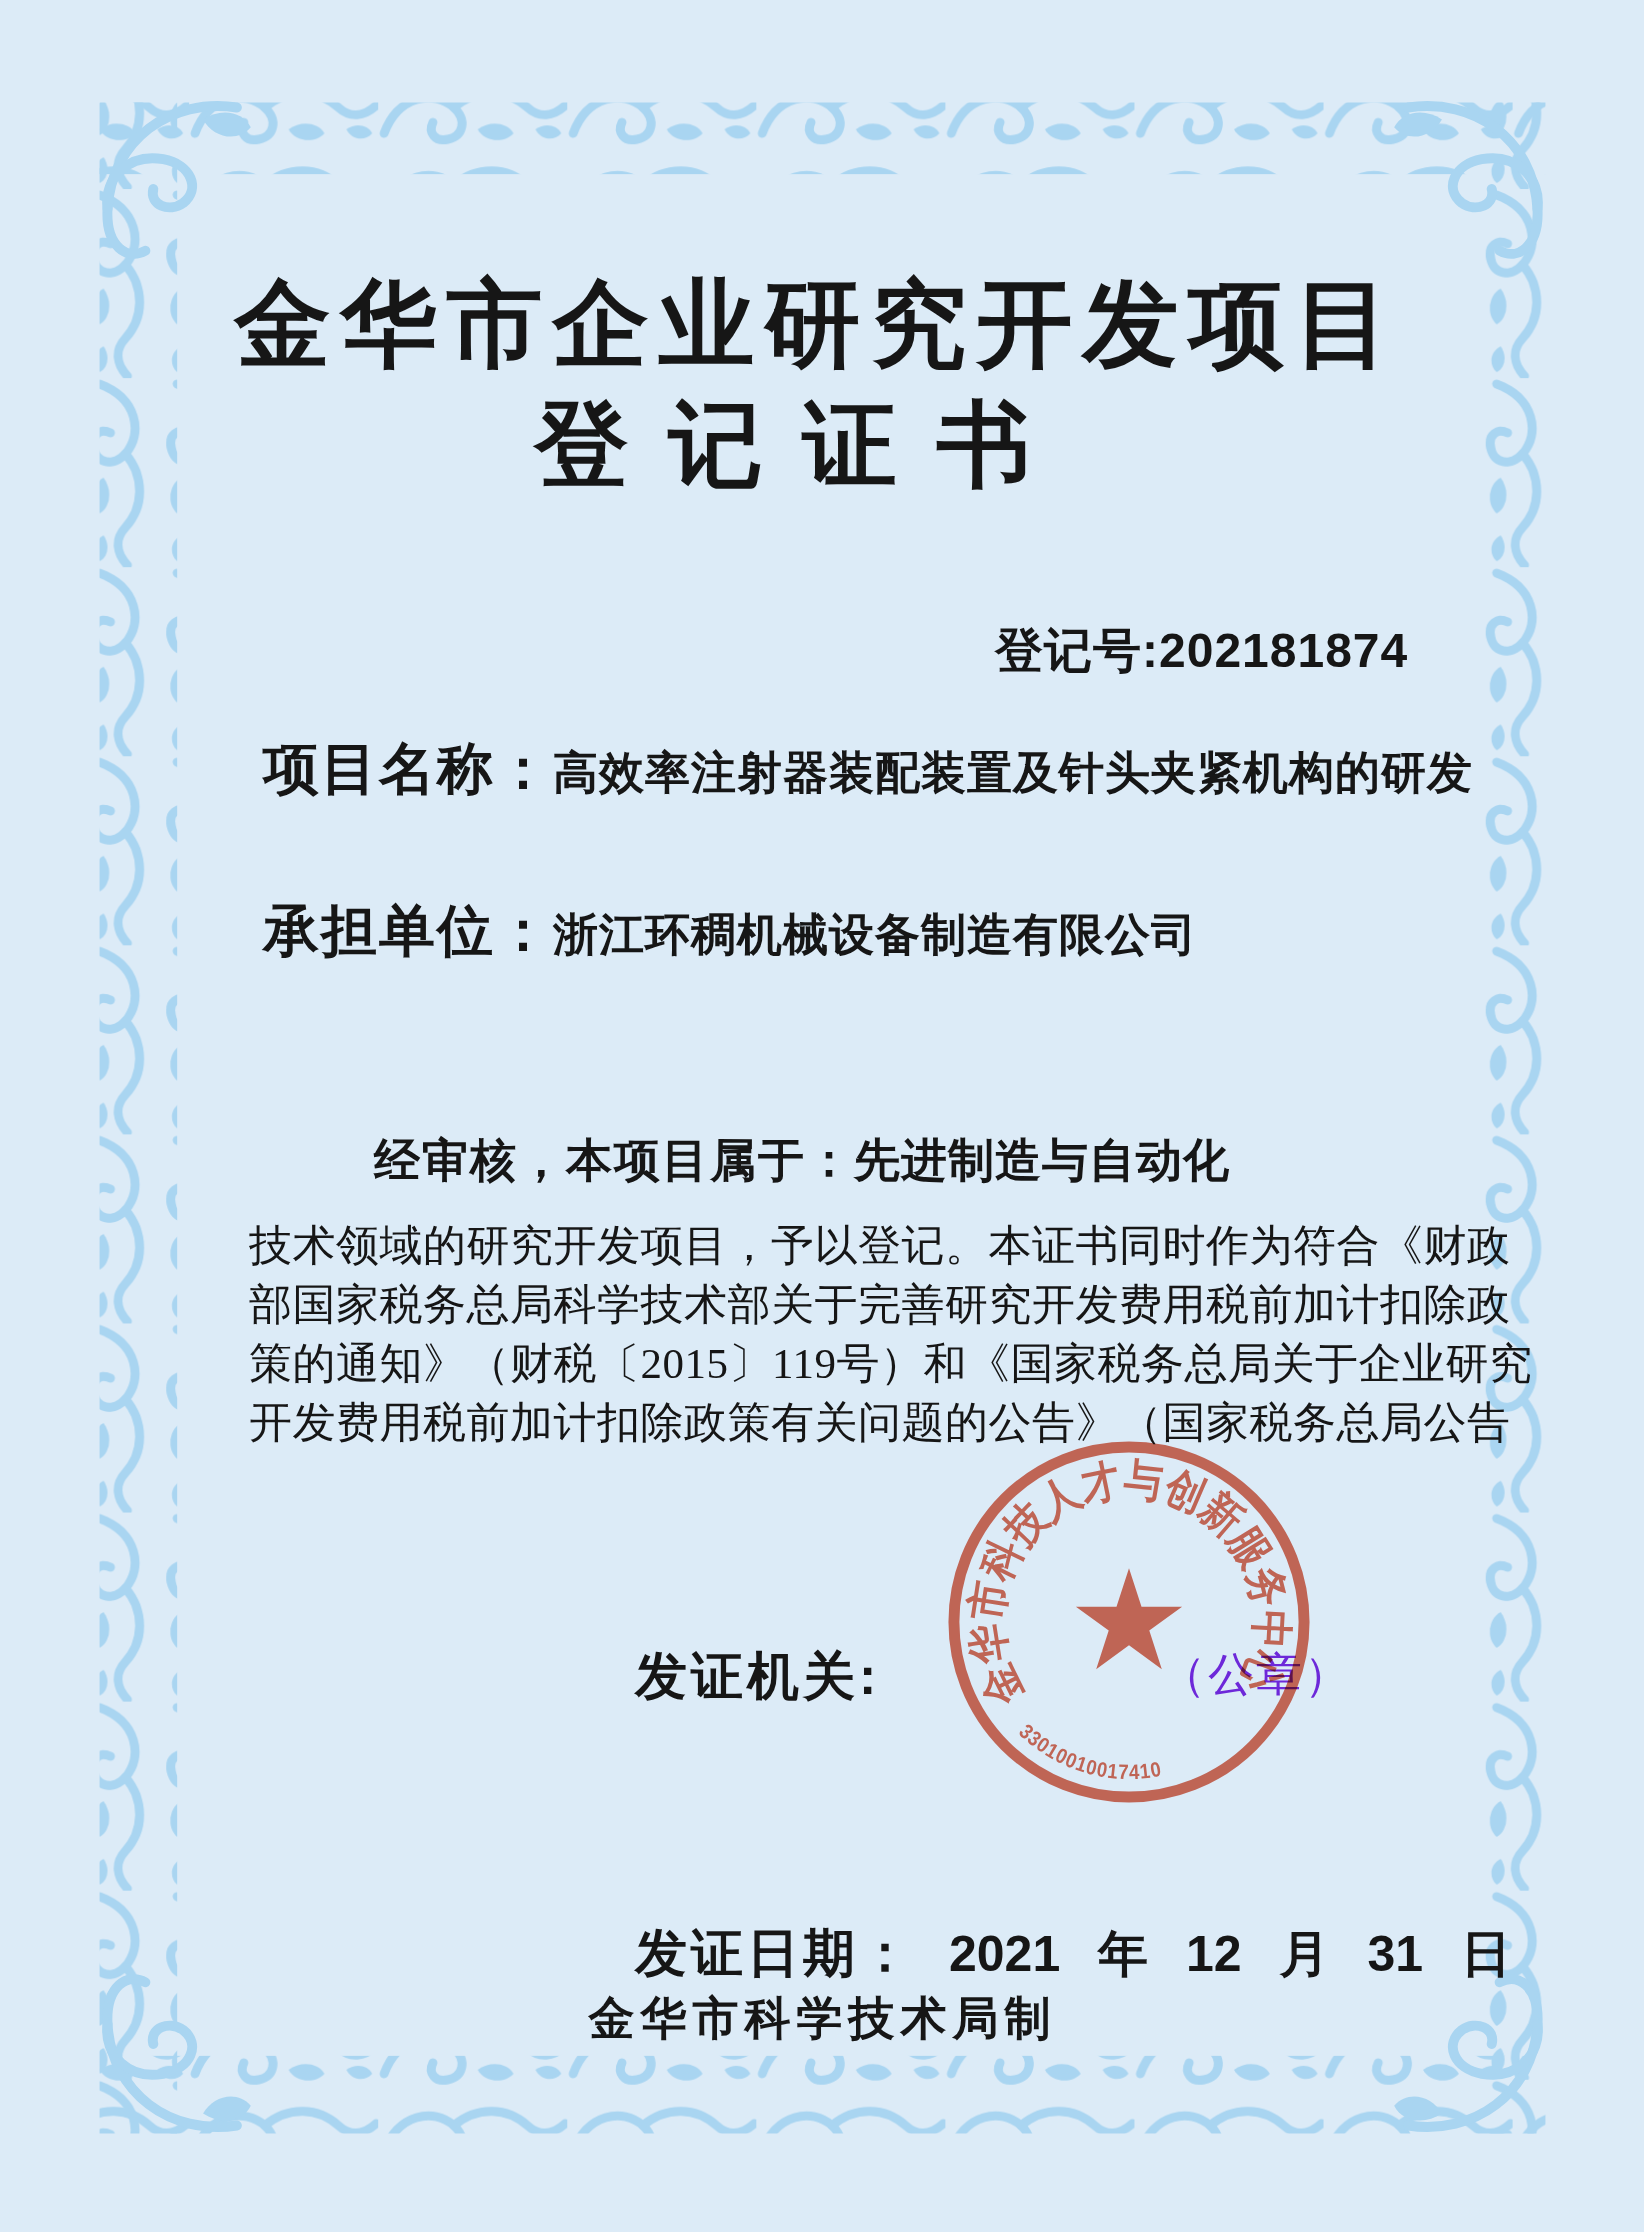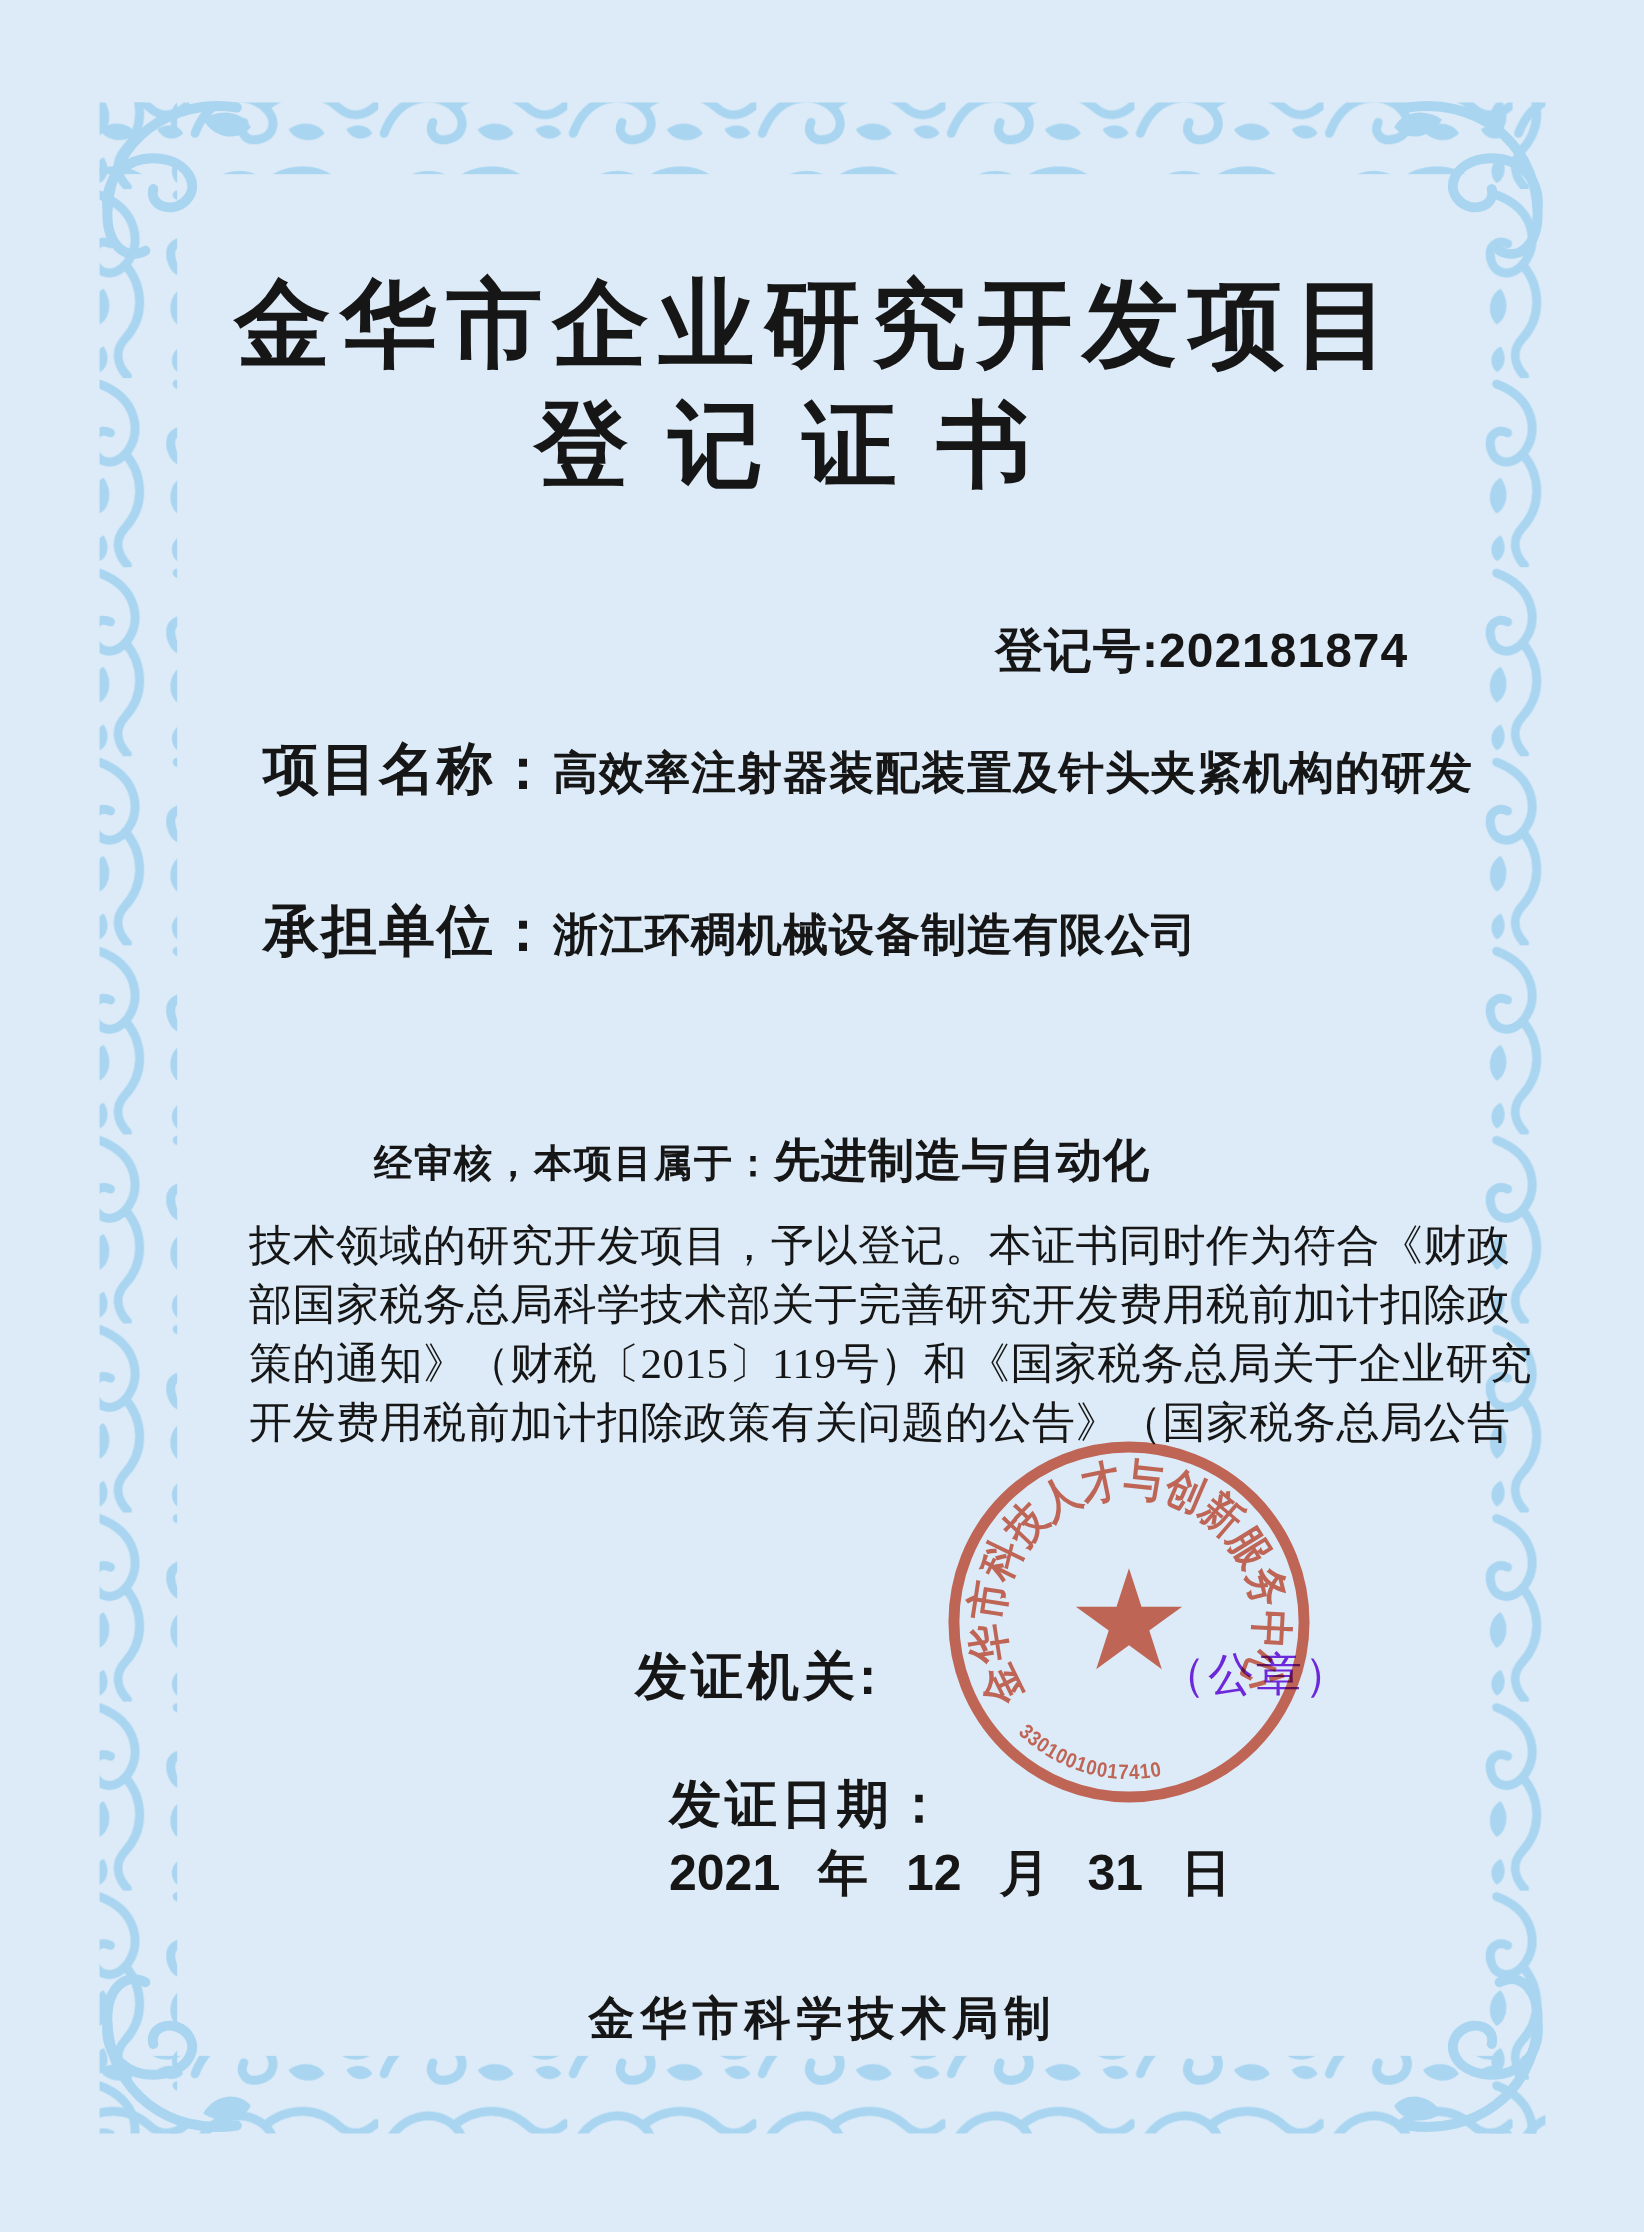--- a/index.html
+++ b/index.html
@@ -38,21 +38,21 @@
   }
 
   .row { position:absolute; display:flex; align-items:baseline; white-space:nowrap; }
   .field-label { font-size:56px; font-weight:700; letter-spacing:2px; }
   .field-value { font-size:45px; font-weight:700; letter-spacing:1px;
                  font-family:"Liberation Sans","DejaVu Sans",sans-serif;margin-top:37px; }
 
   .row-project    { top:706px;  left:263px; }
   .row-undertaker { top:868px;  left:263px; }
   .row-review     { top:1093px; left:374px; }
-  .row-review .field-label { font-size:38px; }
+  .row-review .field-label { font-size:46px; }
   .row-review .field-value { font-size:46px; }
 
   .paragraph {
     position:absolute; top:1216px; left:203px; width:1256px;
     font-size:43px; line-height:59px; letter-spacing:0.5px;
   }
   .paragraph .pline { white-space:nowrap;margin-left:46px; }
 
   .row-issuer { top:1642px; left:635px; }
   .issuer-label { font-size:52px; font-weight:700; letter-spacing:4px; }
@@ -66,21 +66,21 @@
     position:absolute; left:940px; top:1433px; width:378px; height:378px;
     mix-blend-mode:multiply; opacity:0.92;
   }
   .seal-ring { fill:none; stroke:#dc604a; stroke-width:11; }
   .seal-star { fill:#dc604a; }
   .seal-name { fill:#dc604a; font-family:"Liberation Sans","DejaVu Sans",sans-serif;
                font-weight:700; font-size:44px; }
   .seal-digits { fill:#dc604a; font-family:"Liberation Sans","DejaVu Sans",sans-serif;
                font-weight:600; font-size:21px; letter-spacing:1px; }
 
-  .row-date { top:1770px; left:635px;flex-direction:column; }
+  .row-date { top:1919px; left:635px; }
   .date-label { font-size:52px; font-weight:700; letter-spacing:4px; }
   .date-value { font-size:50px; font-weight:600; margin-left:34px;
                 word-spacing:24px; white-space:pre; }
 
   .footer {
     position:absolute; top:1988px; left:0; width:100%;
     text-align:center; font-size:46px; font-weight:600; letter-spacing:6px;
   }
 </style>
 </head>

